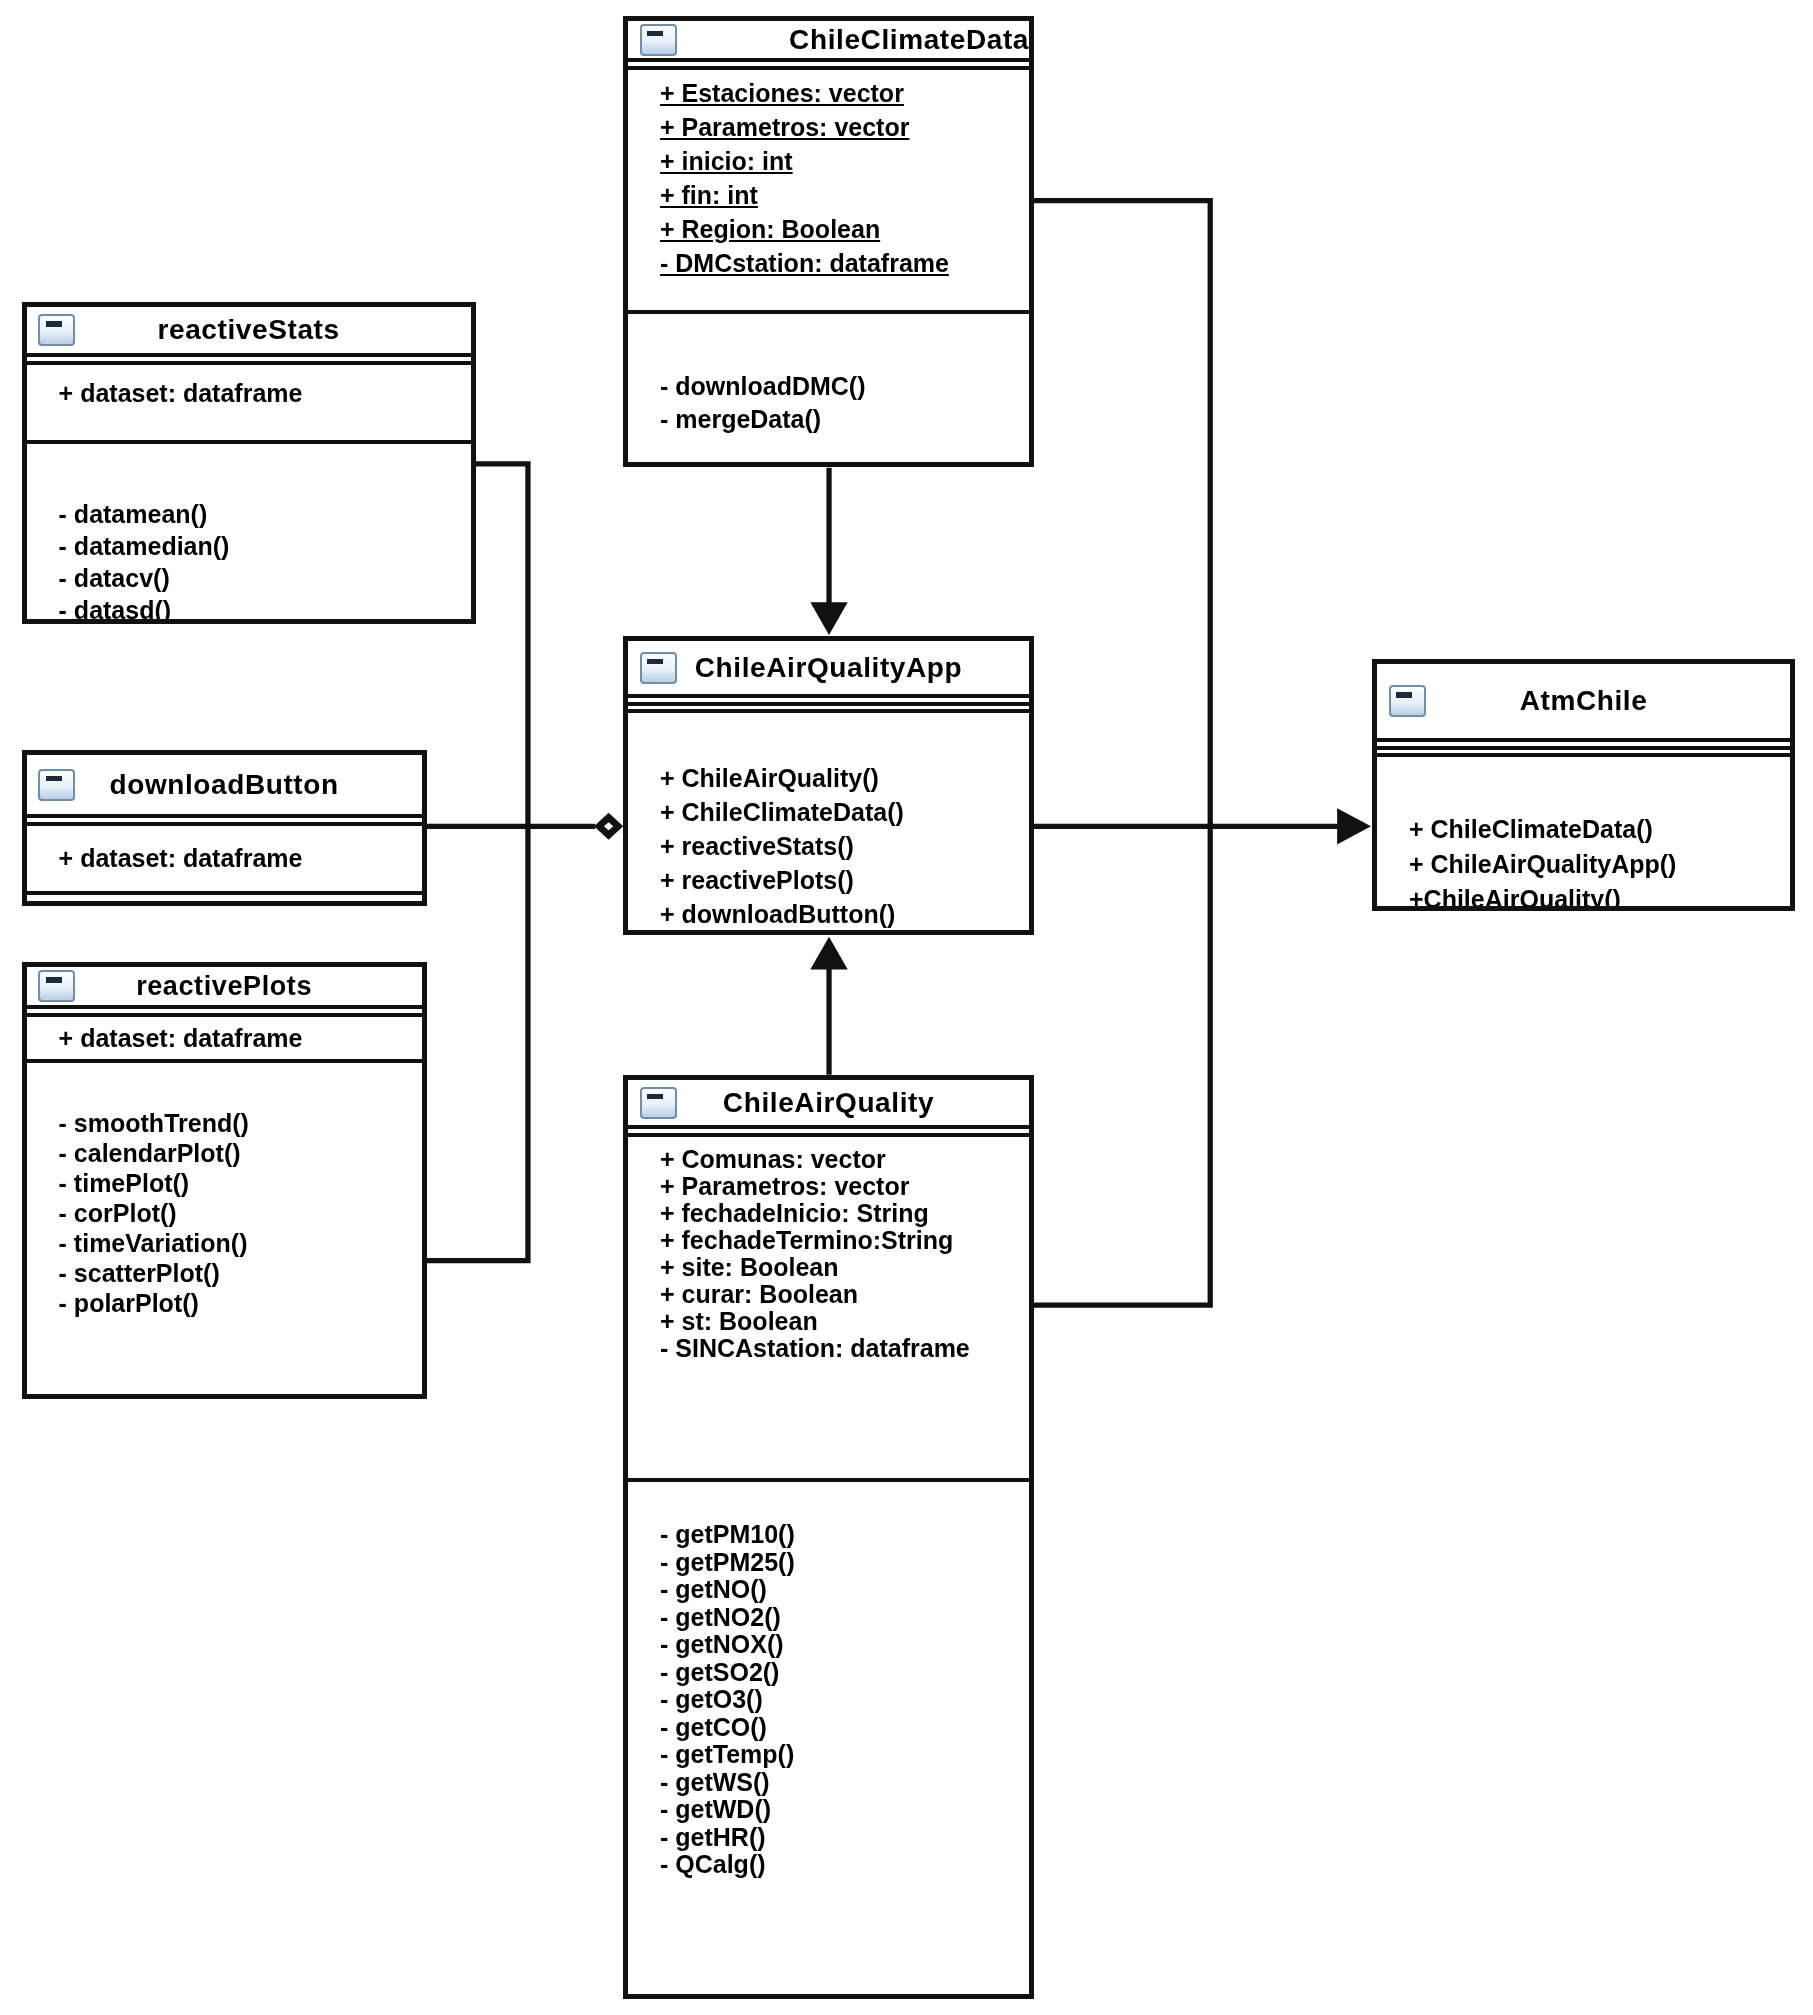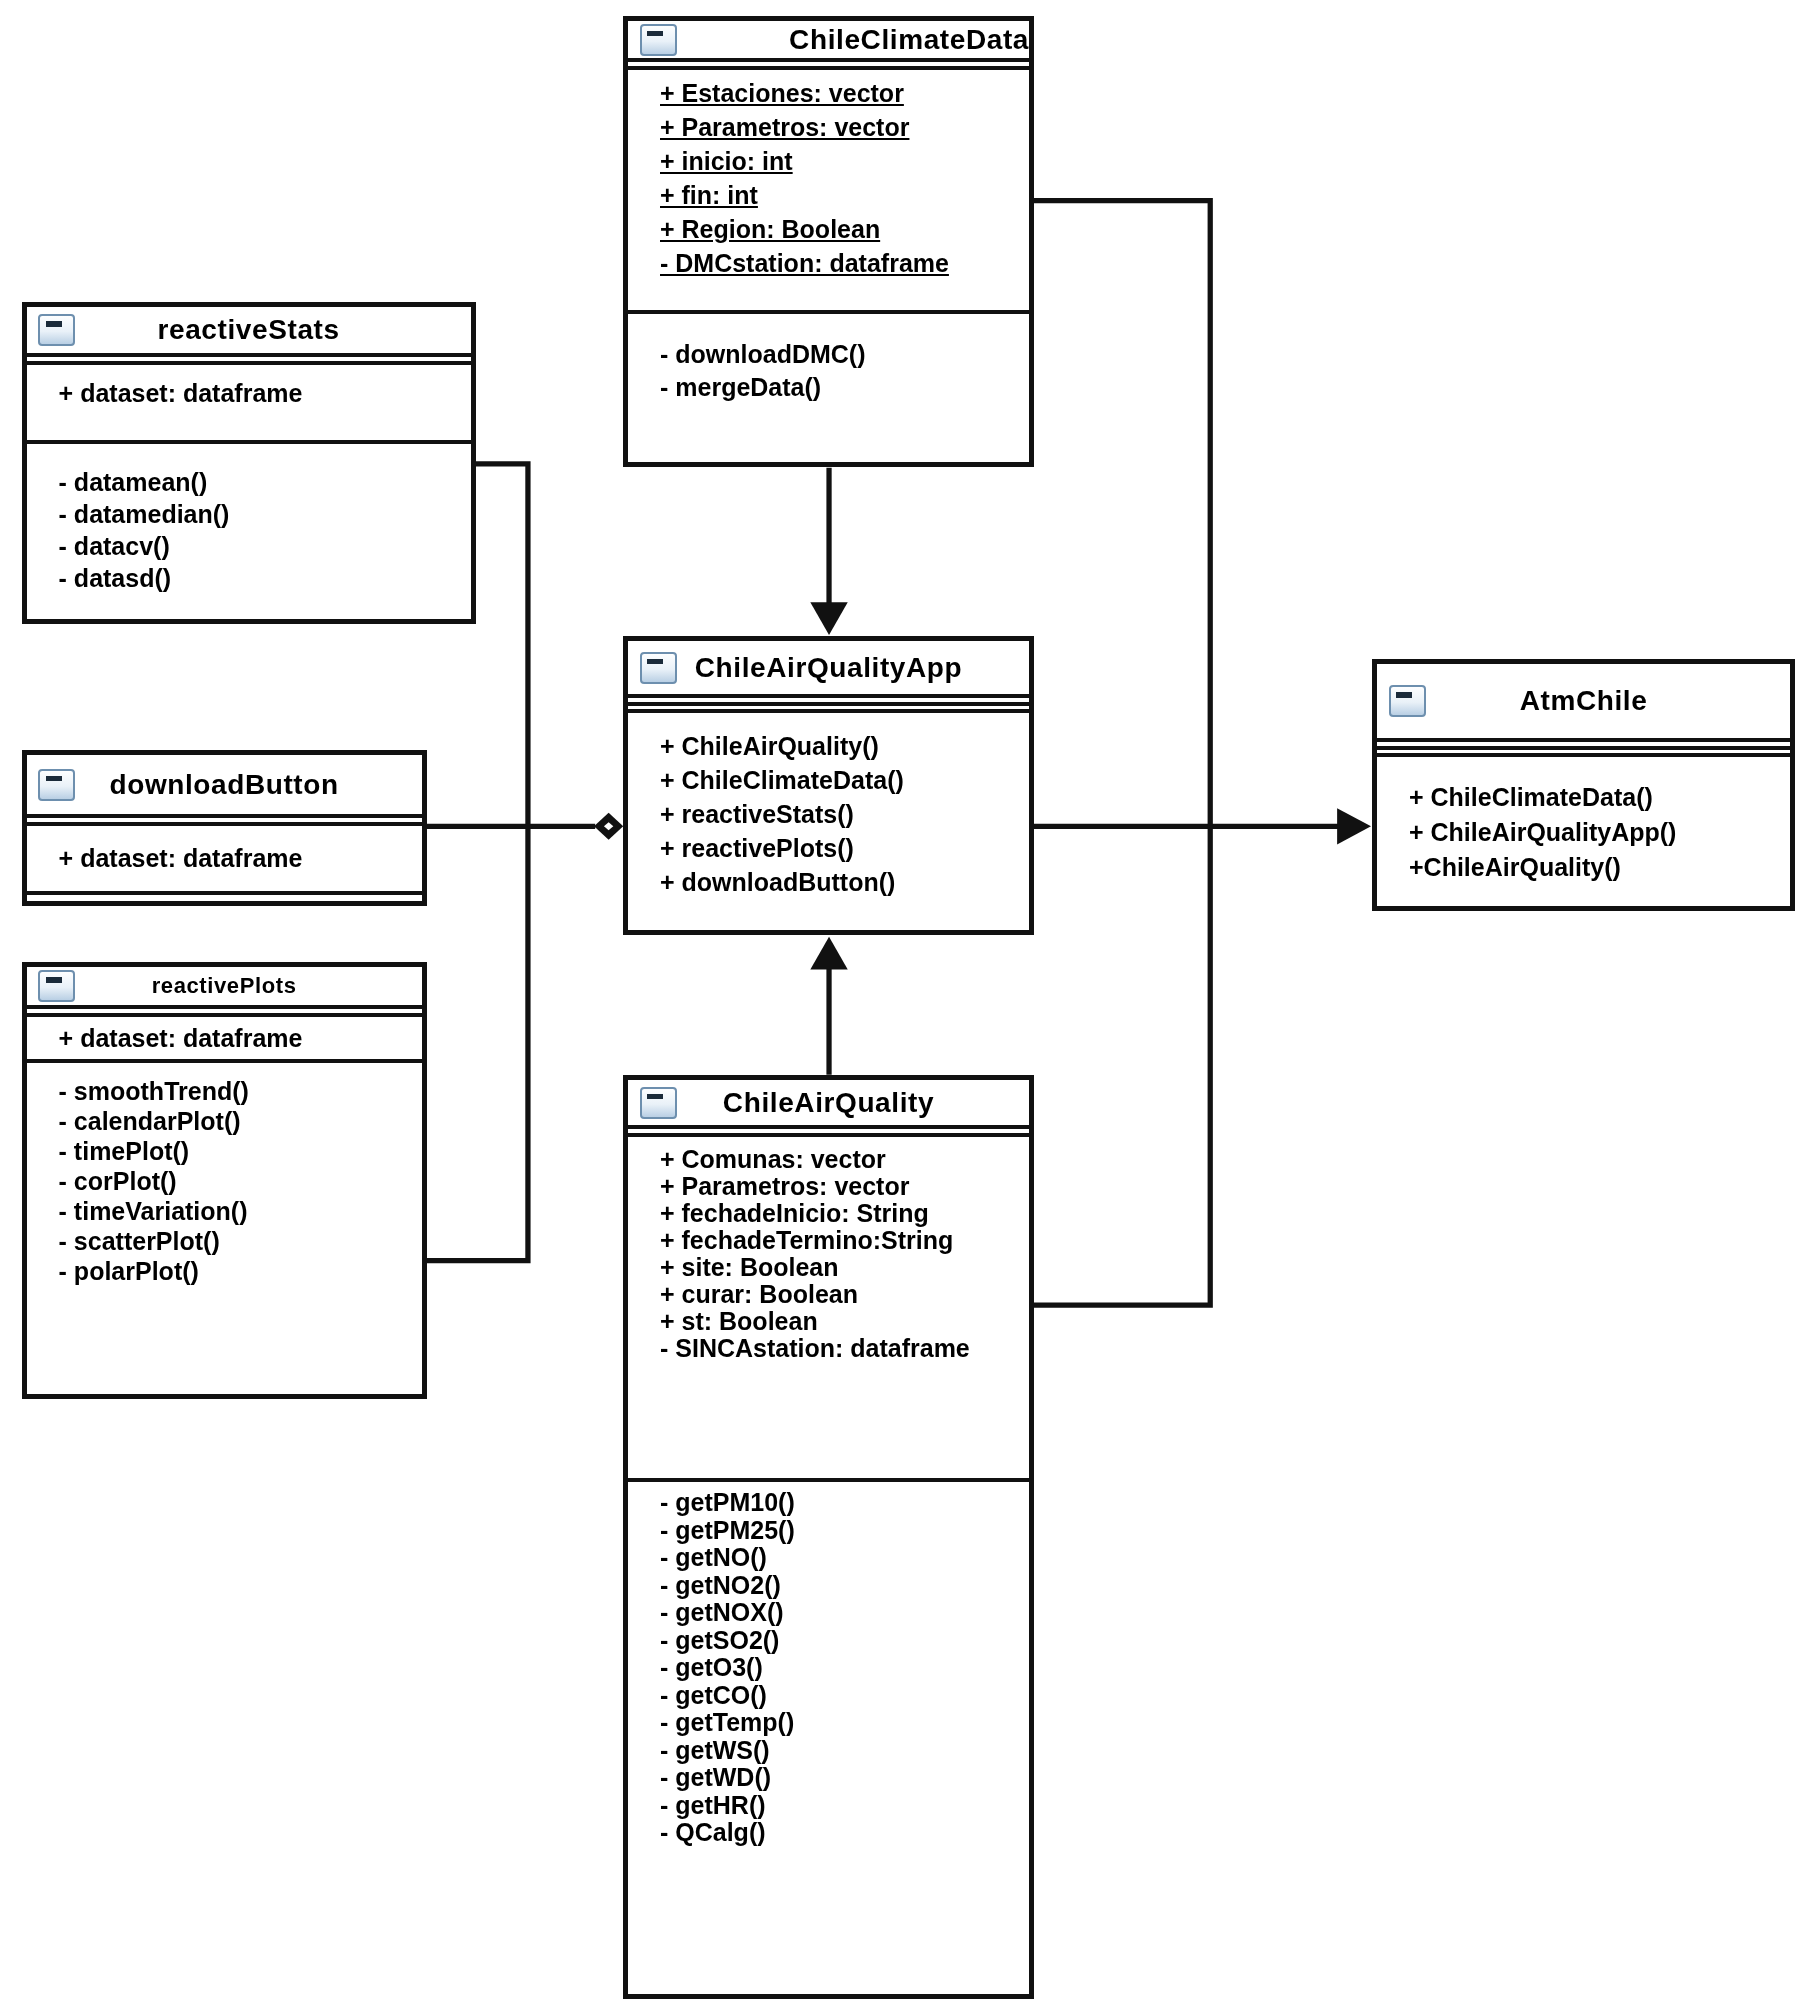--- a/index.html
+++ b/index.html
@@ -7,21 +7,21 @@
           font-family:"Liberation Sans",sans-serif;}
   svg.connectors{position:absolute;left:0;top:0;width:1813px;height:2015px;}
 
   .uml-box{position:absolute;border:5.3px solid #111;background:#ffffff;display:flex;
            flex-direction:column;box-sizing:border-box;}
   .title{position:relative;display:flex;align-items:center;justify-content:center;
          border-bottom:4.1px solid #111;flex:0 0 auto;box-sizing:border-box;}
   .tname{font-weight:bold;font-size:28px;color:#000;letter-spacing:0.6px;}
   .gap{height:4.1px;flex:0 0 auto;}
   .attrs{border-top:4.1px solid #111;border-bottom:4.7px solid #111;flex:0 0 auto;box-sizing:border-box;overflow:hidden;}
-  .methods{flex:1 1 auto;overflow:hidden;}
+  .methods{flex:1 1 auto;overflow:hidden;margin-top:32px;}
   .member{font-weight:bold;font-size:25px;color:#000;padding-left:32px;white-space:pre;}
 
   .cicon{position:absolute;left:11.7px;top:50%;transform:translateY(-50%);width:37px;height:32px;
          border:2.9px solid #6d8fae;border-radius:4.1px;box-sizing:border-box;
          background:linear-gradient(180deg,#fdfeff 0%,#e9f1f8 55%,#b9cfe4 100%);}
   .minus{position:absolute;left:5.3px;top:5.3px;width:16px;height:5.3px;background:#1b2b3a;}
 
   
   #box-rs {left:21.6px;  top:302px;  width:454px; height:322px;}
   #box-rs  .title{height:50px;}
@@ -30,21 +30,21 @@
   #box-rs  .methods{padding-top:22px;}
   #box-rs  .methods .member{line-height:32px;}
 
   #box-db {left:21.6px;  top:750px; width:405px; height:156px;}
   #box-db  .title{height:63px;}
   #box-db  .attrs{height:73px;padding-top:15px;}
   #box-db  .attrs .member{line-height:35px;}
 
   #box-rp {left:21.6px;  top:962px; width:405px; height:437px;}
   #box-rp  .title{height:42px;}
-  #box-rp  .title .tname{font-size:22px;}
+  #box-rp  .title .tname{font-size:27px;}
   #box-rp  .attrs{height:50px;padding-top:3.5px;}
   #box-rp  .attrs .member{line-height:35px;}
   #box-rp  .methods{padding-top:13px;}
   #box-rp  .methods .member{line-height:30px;}
 
   #box-ccd{left:623px;top:16.4px;   width:411px; height:451px;}
   #box-ccd .title{height:41px;justify-content:flex-end;}
   #box-ccd .attrs{height:248px;padding-top:5.8px;text-decoration:underline;}
   #box-ccd .attrs .member{line-height:34px;}
   #box-ccd .methods{padding-top:23.4px;}

